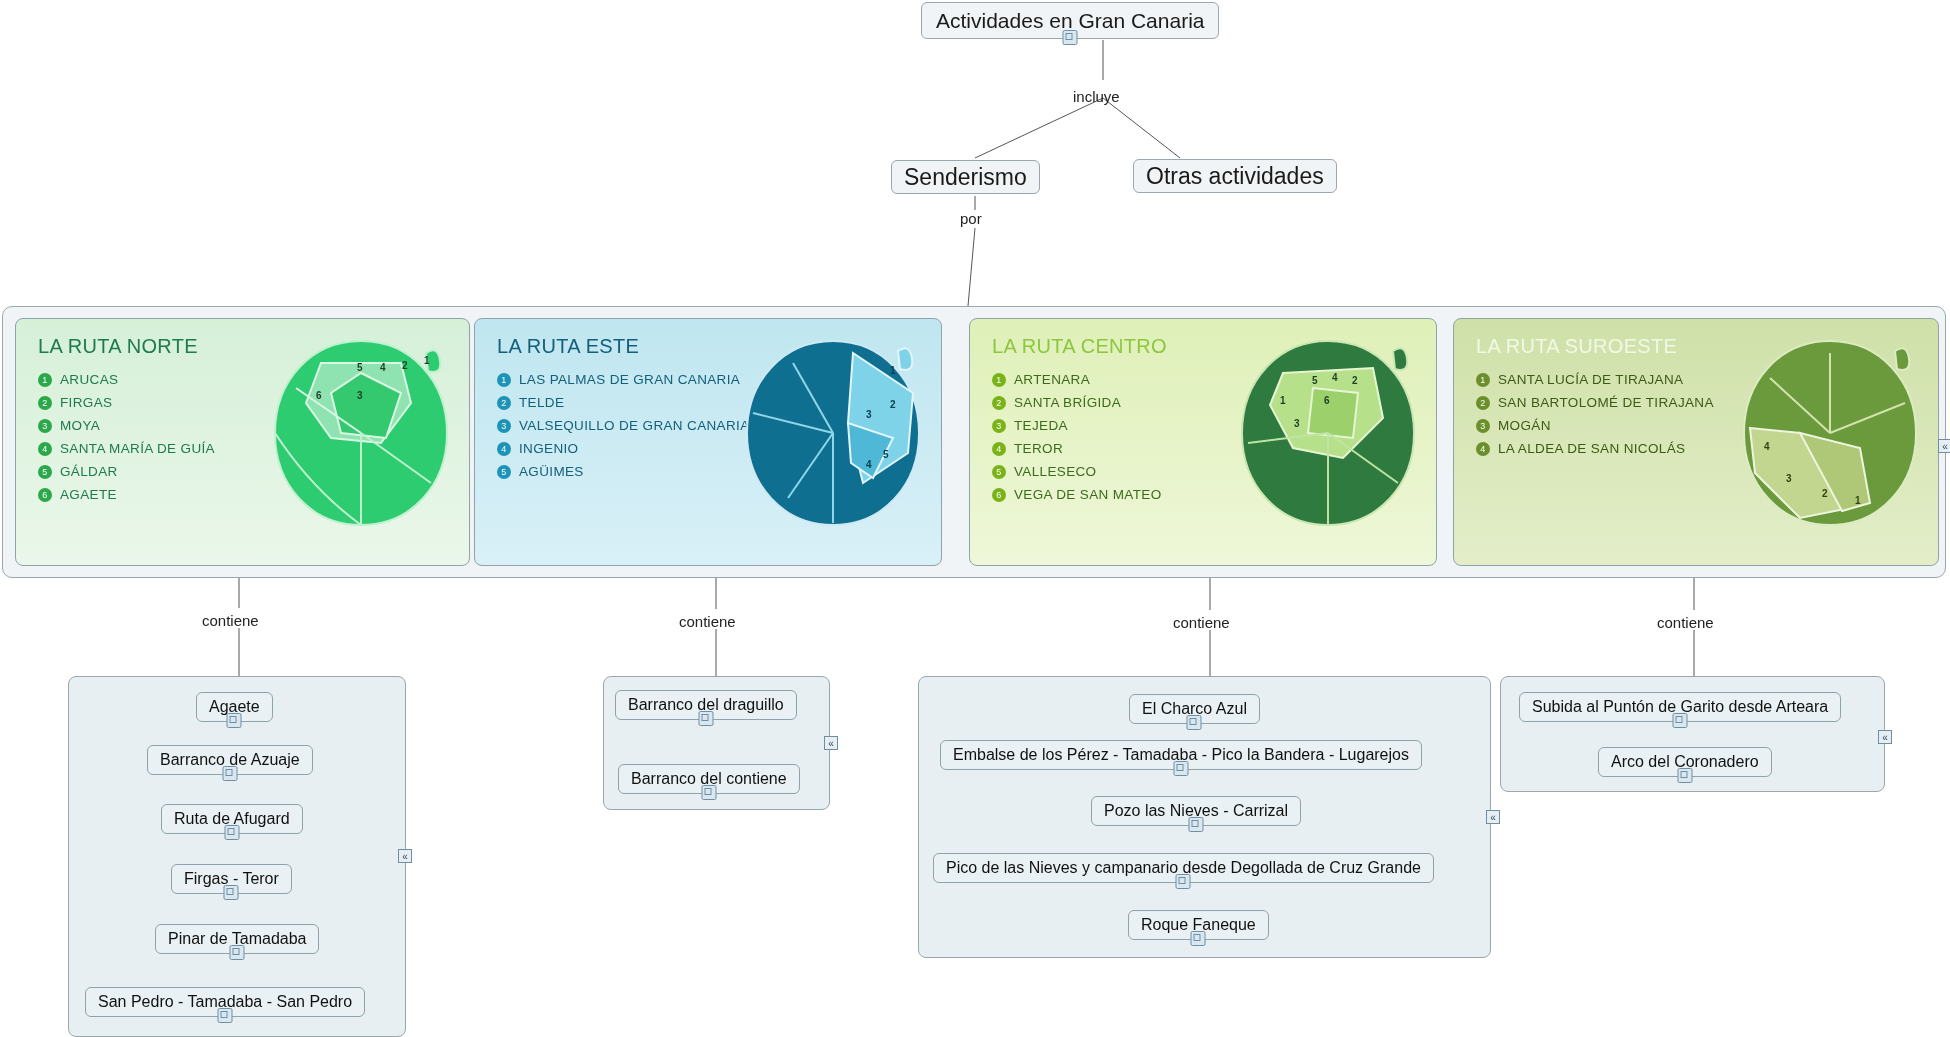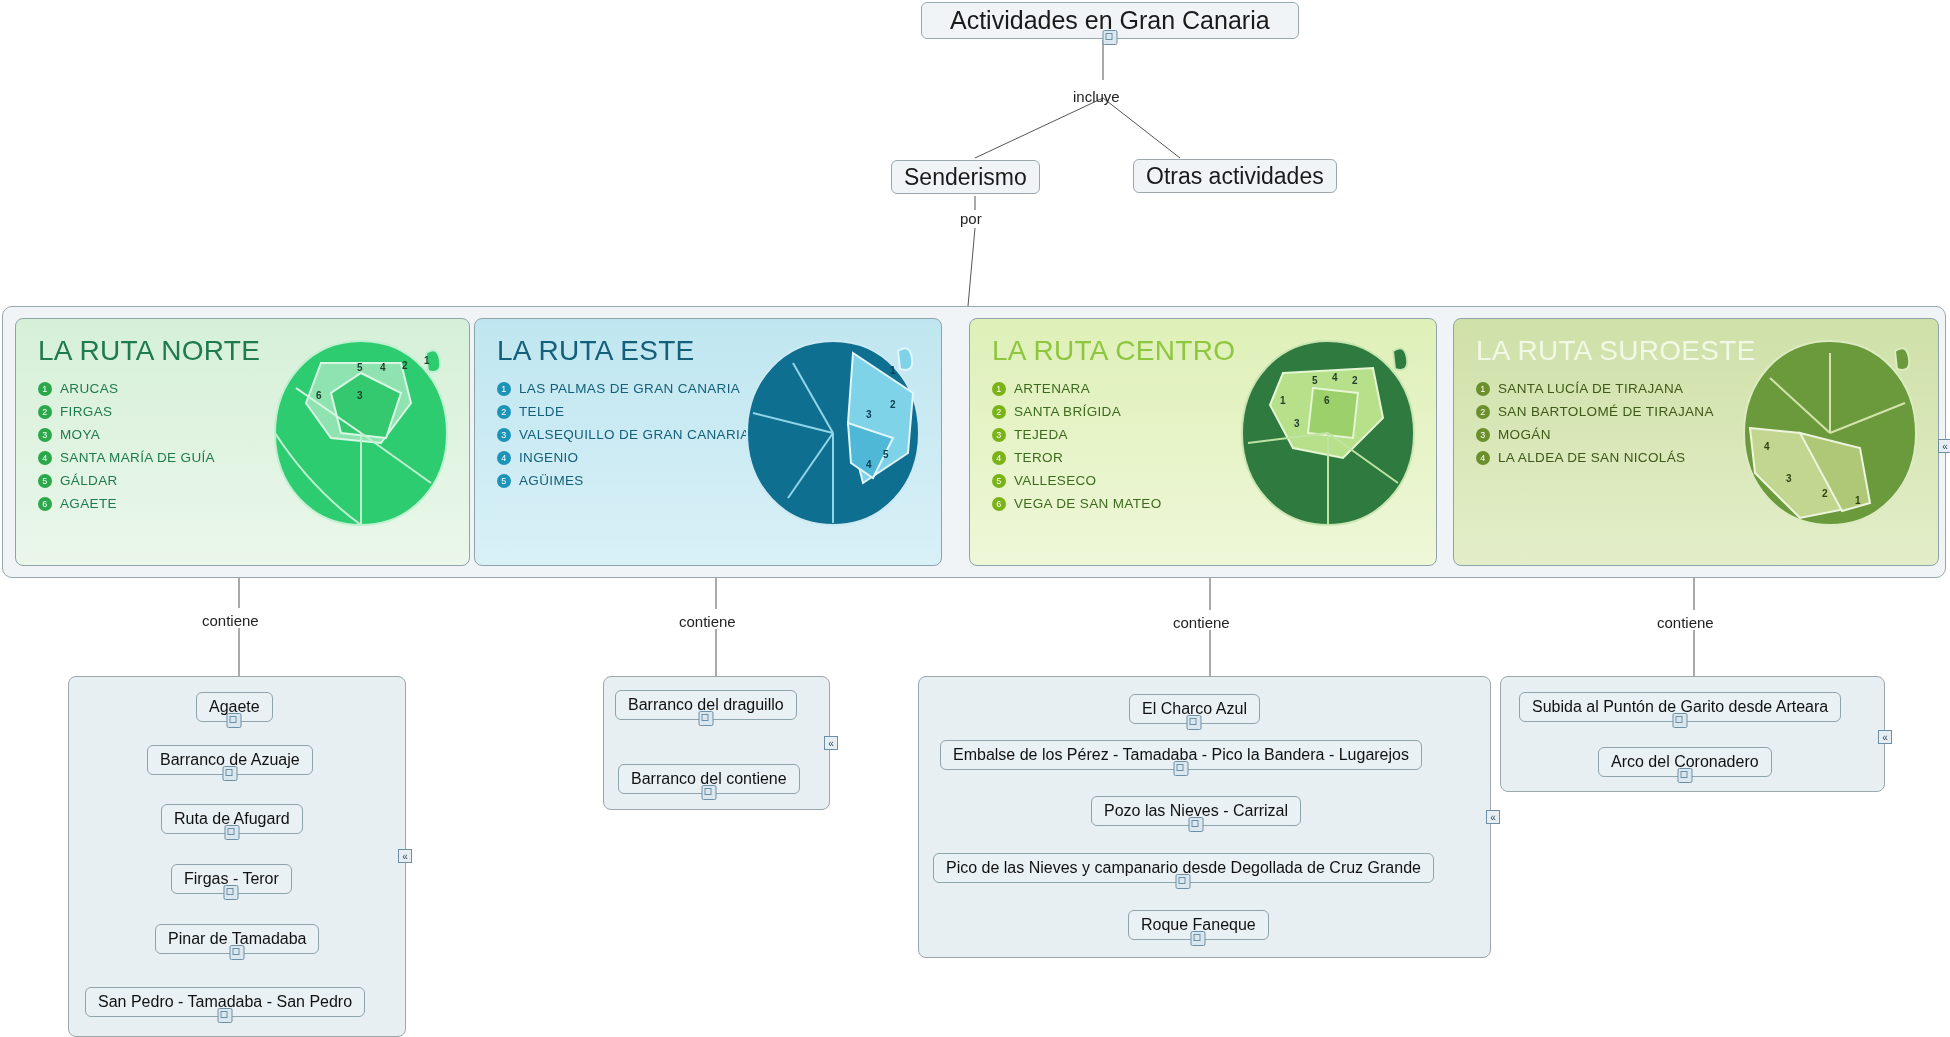--- a/index.html
+++ b/index.html
@@ -6,41 +6,41 @@
   body{width:1950px;height:1037px;position:relative;font-family:"Liberation Sans",sans-serif;overflow:hidden;}
   .canvas{position:absolute;left:0;top:0;width:1950px;height:1037px;}
   svg.lines{position:absolute;left:0;top:0;width:1950px;height:1037px;pointer-events:none;}
 
   
   .node{
     position:absolute;background:#f0f4f6;border:1px solid #9aa8ad;border-radius:6px;
     color:#1a1a1a;display:flex;align-items:center;justify-content:center;
     box-sizing:border-box;white-space:nowrap;
   }
-  .node.title{font-size:25px;padding:4px 28px;text-align:right;}
+  .node.title{font-size:21px;padding:4px 14px;text-align:right;}
   .node.lvl2{font-size:23px;padding:4px 12px;}
   .edge-label{position:absolute;font-size:15px;color:#222;white-space:nowrap;}
 
   
   .glyph{
     position:absolute;width:13px;height:13px;left:50%;transform:translateX(-50%);
     bottom:-7px;background:#dbe7ef;border:1px solid #6d8fa5;border-radius:2px;
   }
   .glyph:before{content:"";position:absolute;left:2px;top:2px;width:7px;height:7px;border:1px solid #6d8fa5;box-sizing:border-box;}
 
   
   .routes-band{
     position:absolute;left:2px;top:306px;width:1944px;height:272px;
     background:#f0f4f6;border:1px solid #9aa8ad;border-radius:10px;box-sizing:border-box;
   }
   .route{
     position:absolute;top:318px;height:248px;border-radius:8px;box-sizing:border-box;
     border:1px solid #8fa3ab;overflow:hidden;
   }
-  .route h2{margin:0;padding:16px 0 8px 22px;font-size:28px;font-weight:400;letter-spacing:.3px;}
+  .route h2{margin:0;padding:16px 0 8px 22px;font-size:20px;font-weight:400;letter-spacing:.3px;}
   .route ul{list-style:none;margin:0;padding:6px 0 0 22px;}
   .route li{font-size:13.5px;letter-spacing:.35px;margin-bottom:8px;display:flex;align-items:center;}
   .num{
     display:inline-flex;align-items:center;justify-content:center;
     width:14px;height:14px;border-radius:50%;font-size:9px;color:#fff;margin-right:8px;flex:none;
   }
   .map{position:absolute;right:8px;top:14px;width:200px;height:205px;}
   .map svg{width:100%;height:100%;}
   .mapnum{position:absolute;font-size:10px;color:#1f3d2b;font-weight:bold;}
 

